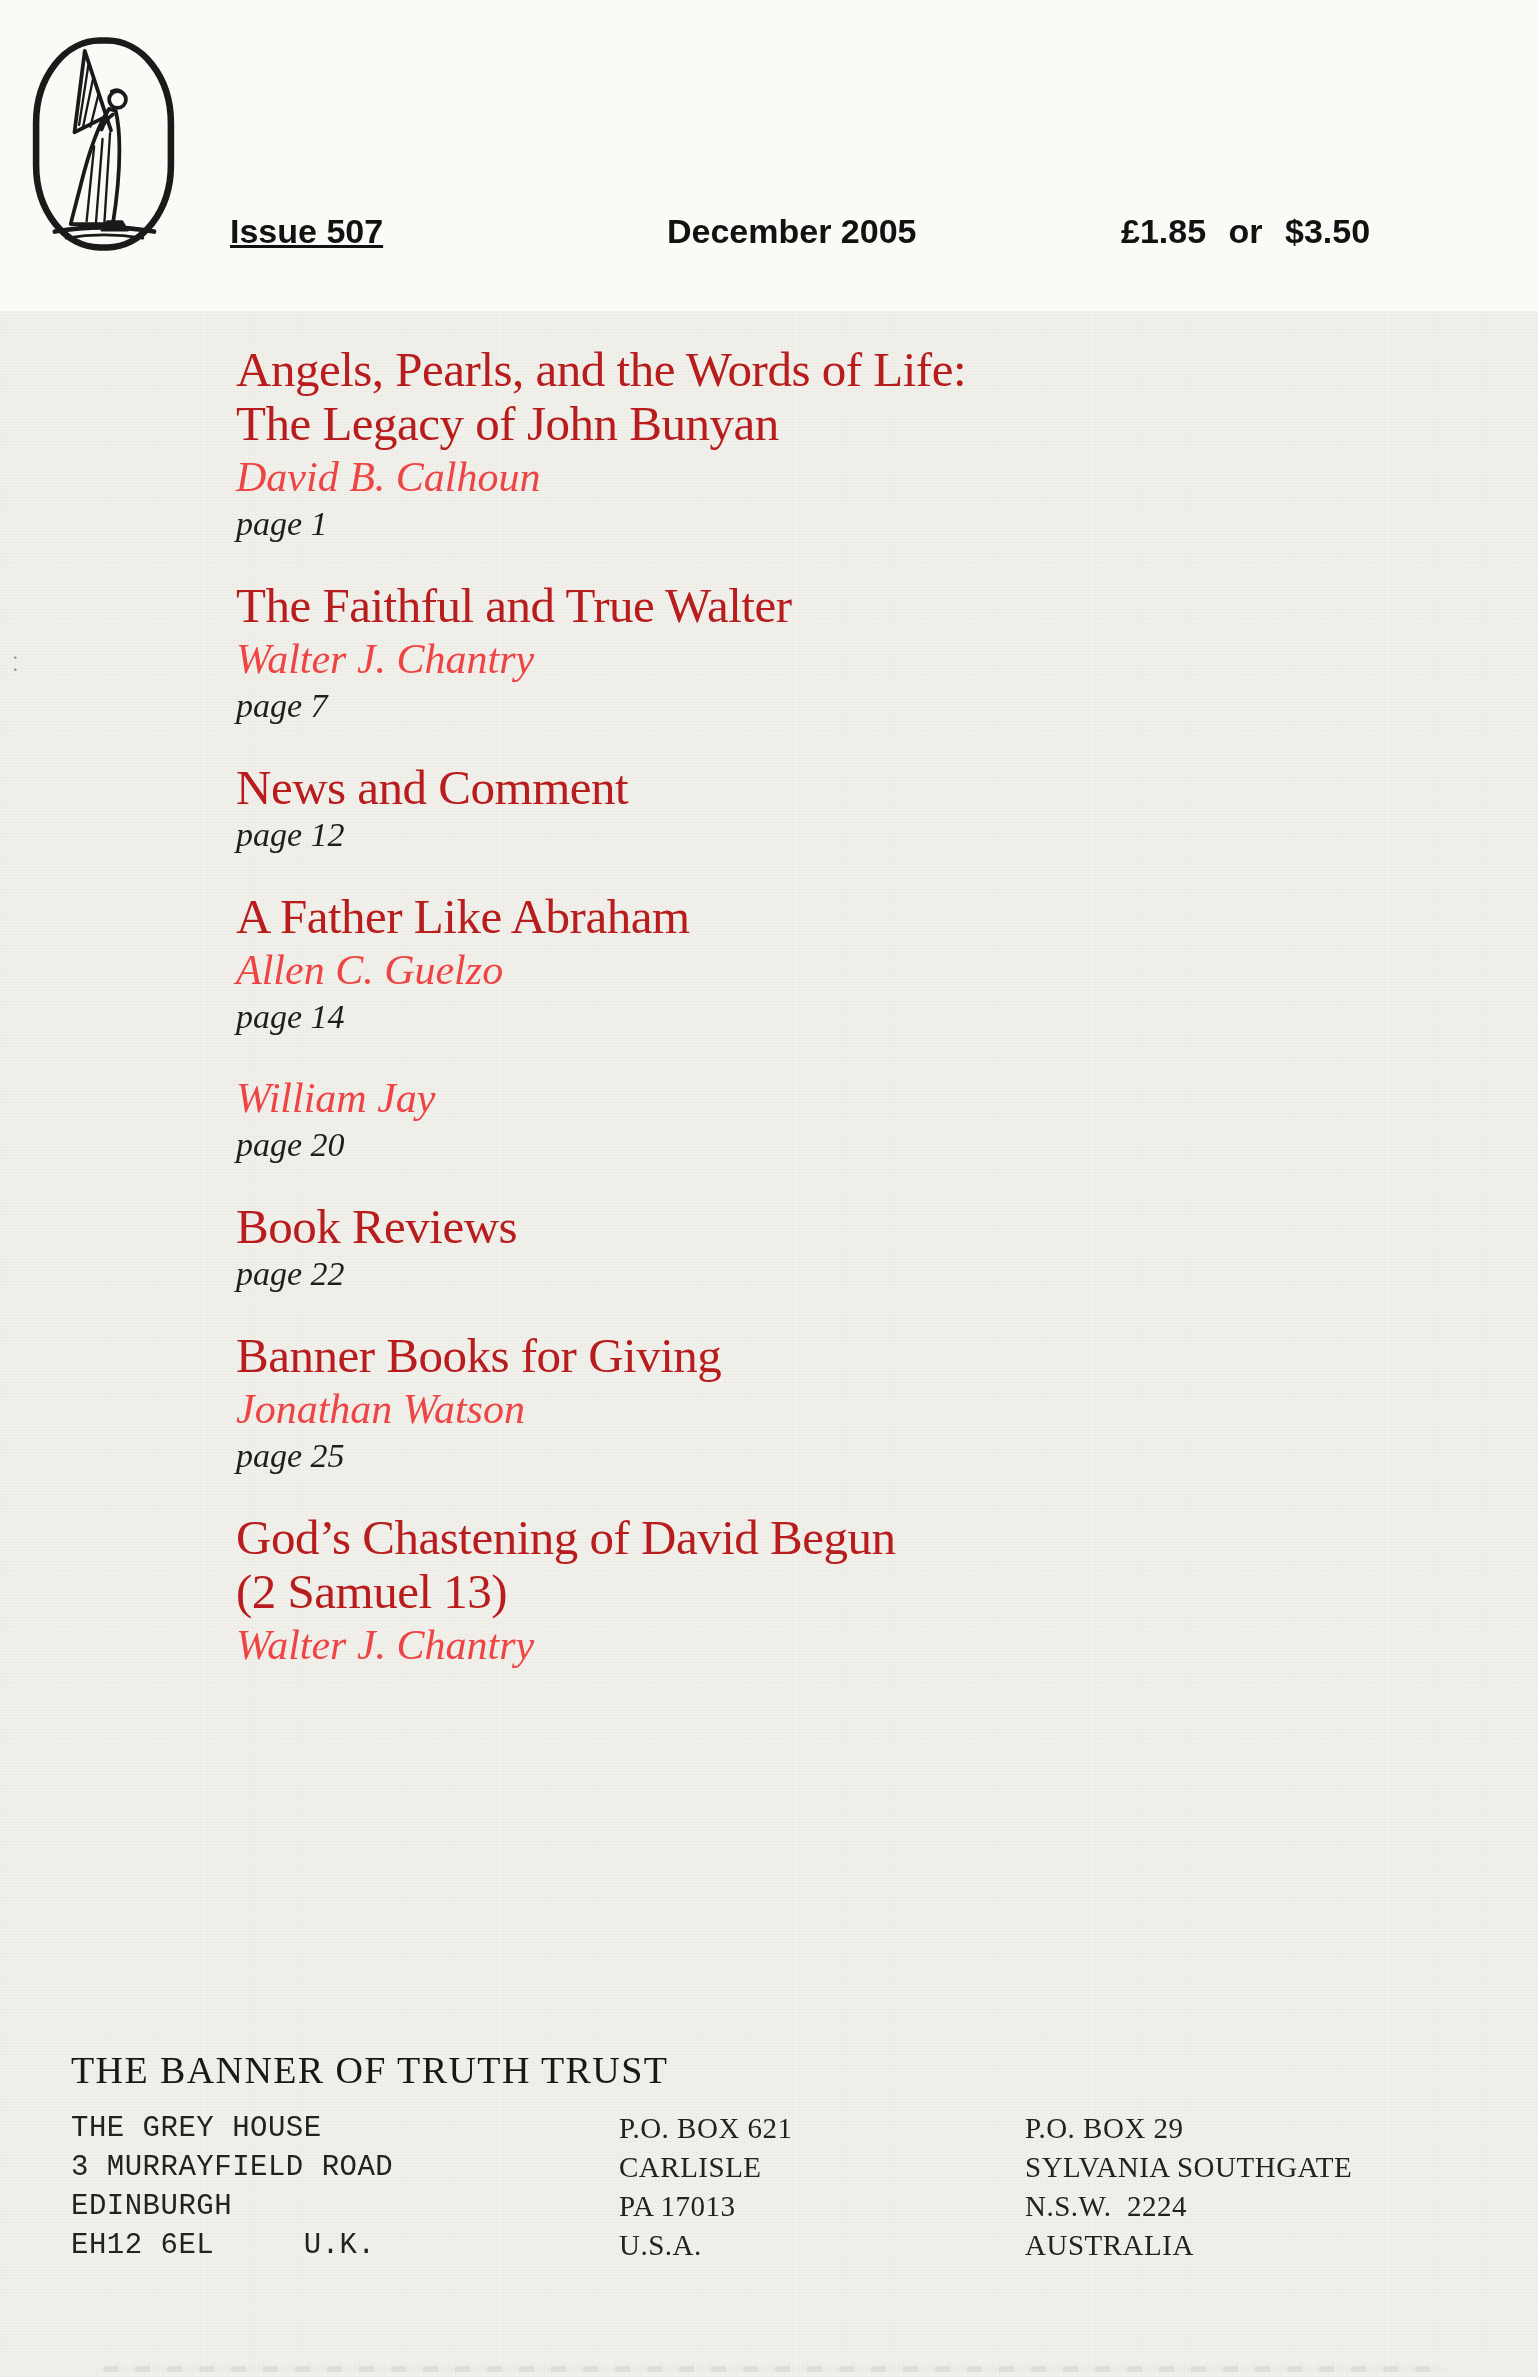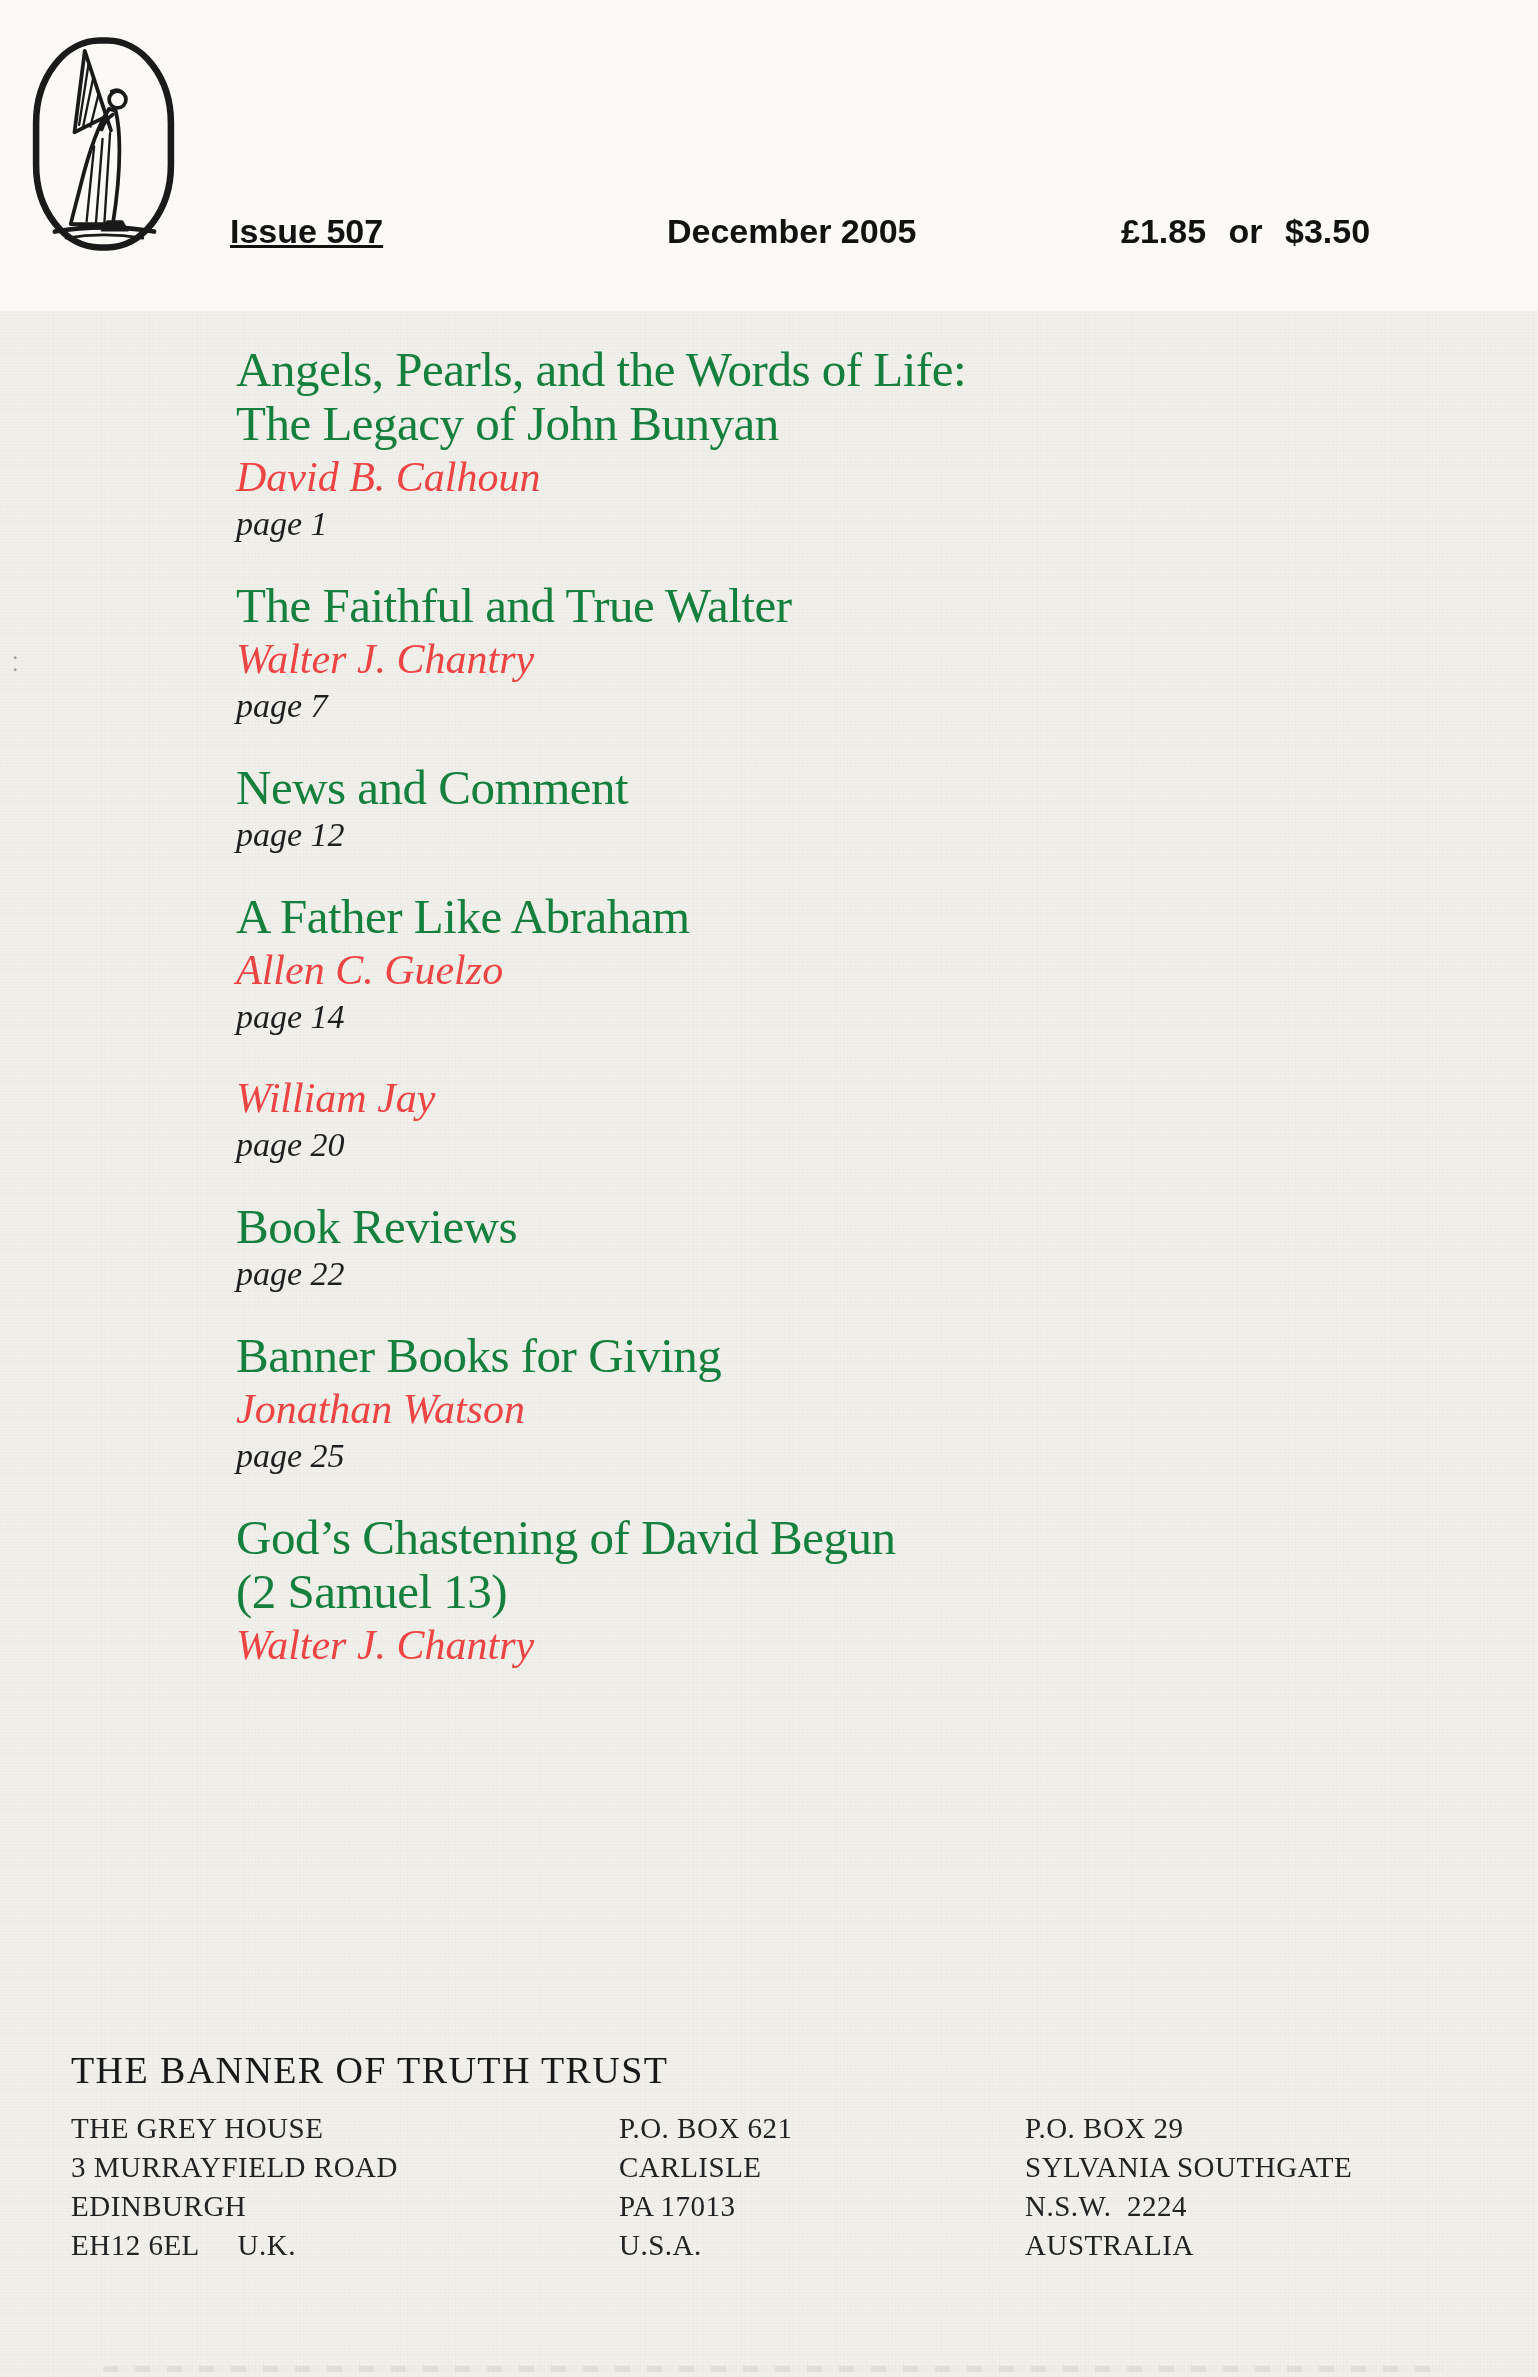--- a/index.html
+++ b/index.html
@@ -27,39 +27,39 @@
     font-weight:bold;font-size:34px;line-height:37px;color:#121212;
     white-space:pre;
   }
   .hdr.issue{left:230px;text-decoration:underline;}
   .hdr.date{left:667px;}
   .hdr.price{left:1121px;word-spacing:13px;}
   
   .toc{position:absolute;left:236px;top:343px;width:1081px;}
   .entry{margin-bottom:37px;}
   .title-line{
-    font-size:49px;line-height:54px;letter-spacing:-0.5px;color:#15803d;
+    font-size:49px;line-height:54px;letter-spacing:-0.5px;color:#b91c1c;
   }
   .entry-author{
     font-style:italic;font-size:42px;line-height:53px;color:#ef4444;
   }
   .entry-page{
     font-style:italic;font-size:34px;line-height:37px;margin-top:1px;color:#1e1e1e;
   }
   
   .trust-name{
     position:absolute;left:71px;top:2049px;
     font-size:38px;line-height:43px;letter-spacing:1.4px;color:#181818;
   }
   .addresses{
     position:absolute;left:71px;top:2109px;width:1417px;
     display:flex;
   }
   .addr-col{flex:0 0 auto;}
-  .addr-col:nth-child(1){width:548px;}
+  .addr-col:nth-child(1){width:548px;font-family:Liberation Mono, monospace;}
   .addr-col:nth-child(2){width:406px;}
   .addr-col:nth-child(3){width:447px;}
   .addr-line{
     font-size:29px;line-height:39px;letter-spacing:0.5px;color:#222;
     white-space:pre;
   }
   .scan-artifact{
     position:absolute;left:103px;bottom:4.7px;width:1342px;height:6.5px;
     background:repeating-linear-gradient(90deg, rgba(60,60,55,0.16) 0 15px, rgba(60,60,55,0.03) 15px 32px);
     border-radius:3.7px;opacity:.55;

